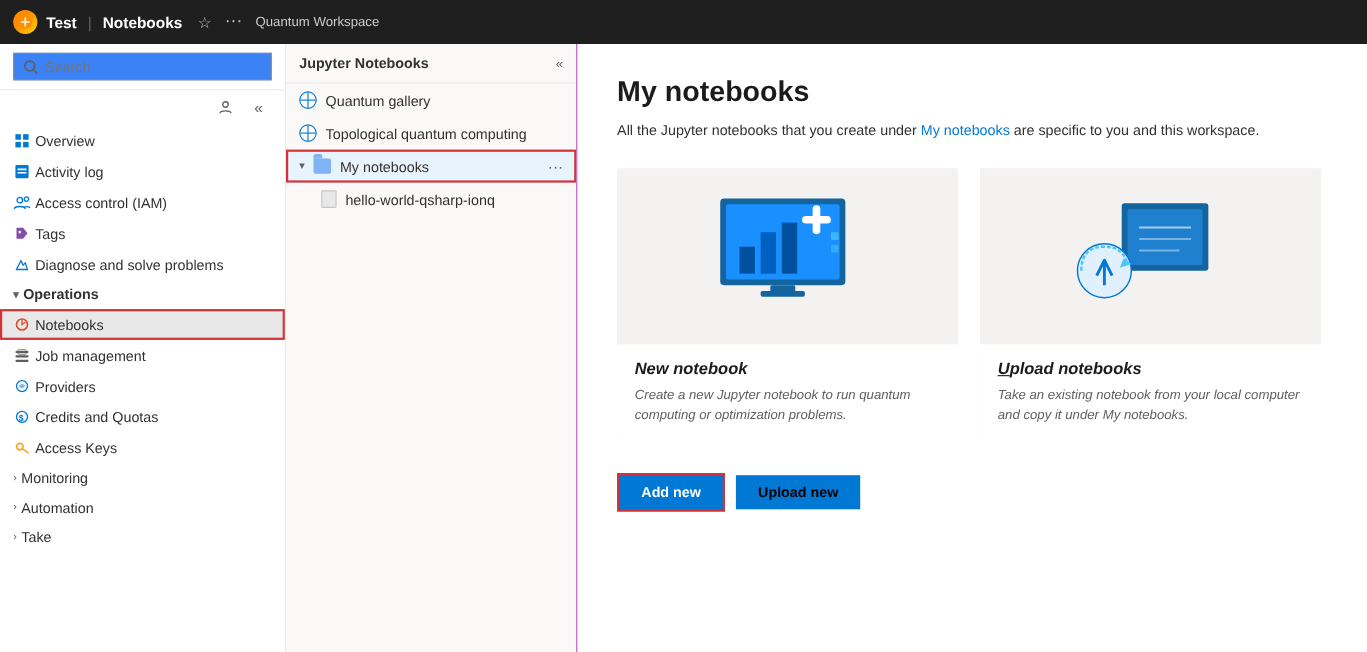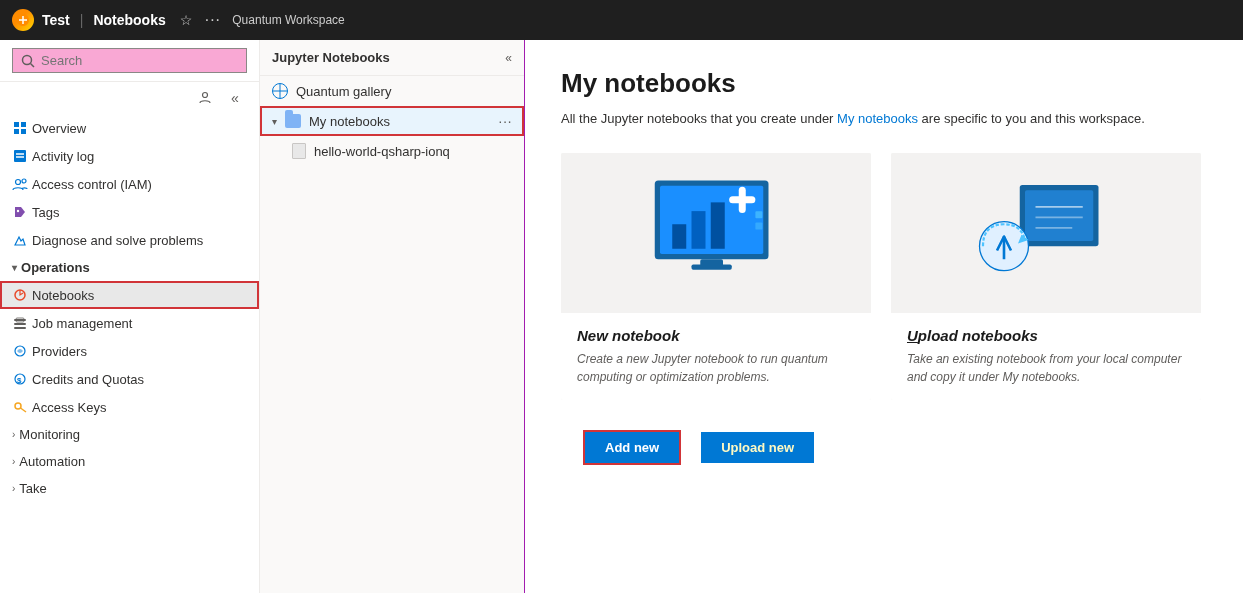--- a/index.html
+++ b/index.html
@@ -51,21 +51,21 @@
     }
 
     .search-area {
       padding: 8px 12px;
       border-bottom: 1px solid #edebe9;
     }
     .search-box {
       display: flex;
       align-items: center;
       border: 1px solid #8a8886;
-      background: #f9a8d4;
+      background: #3b82f6;
       padding: 4px 8px;
       gap: 6px;
       width: 100%;
     }
     .search-box input {
       border: none; outline: none; font-size: 13px; color: #323130; width: 100%; background: transparent;
     }
     .search-icon-svg { color: #605e5c; flex-shrink: 0; }
 
     .sidebar-actions {
@@ -245,36 +245,35 @@
       margin-bottom: 6px;
     }
     .card-desc {
       font-size: 12px;
       color: #605e5c;
       line-height: 1.5;
     }
 
     .actions-row {
       display: flex;
-      gap: 20px;
-      align-items: center;
-      margin-left: 22px;
+      gap: 10px;
+      align-items: center;
     }
     .btn-primary {
       background: #0078d4;
       color: #fff;
       border: none;
       padding: 8px 20px;
       font-size: 13px;
       cursor: pointer;
       font-weight: 600;
     }
     .btn-secondary {
       background: #0078d4;
-      color: #fef9c3;
+      color: #000000;
       border: none;
       padding: 8px 20px;
       font-size: 13px;
       cursor: pointer;
       font-weight: 600;
       text-align: center;
     }
 
     
     .illustration-new { width: 180px; height: 140px; }
@@ -457,20 +456,24 @@
     <div class="notebooks-header">
       <span>Jupyter Notebooks</span>
       <button class="notebooks-collapse">«</button>
     </div>
 
     <div class="notebook-item">
       <div class="icon-globe"></div>
       <span>Quantum gallery</span>
     </div>
 
+    <div class="notebook-item">
+      <div class="icon-globe"></div>
+      <span>Topological quantum computing</span>
+    </div>
 
     <div class="notebook-item selected-red" style="outline: 2px solid #d13438; outline-offset: -2px; background: #e8f4fd;">
       <span class="chevron" style="font-size:10px;">▾</span>
       <div class="icon-folder"></div>
       <span>My notebooks</span>
       <span class="item-dots">···</span>
     </div>
 
     <div class="notebook-item child">
       <div class="icon-file"></div>

